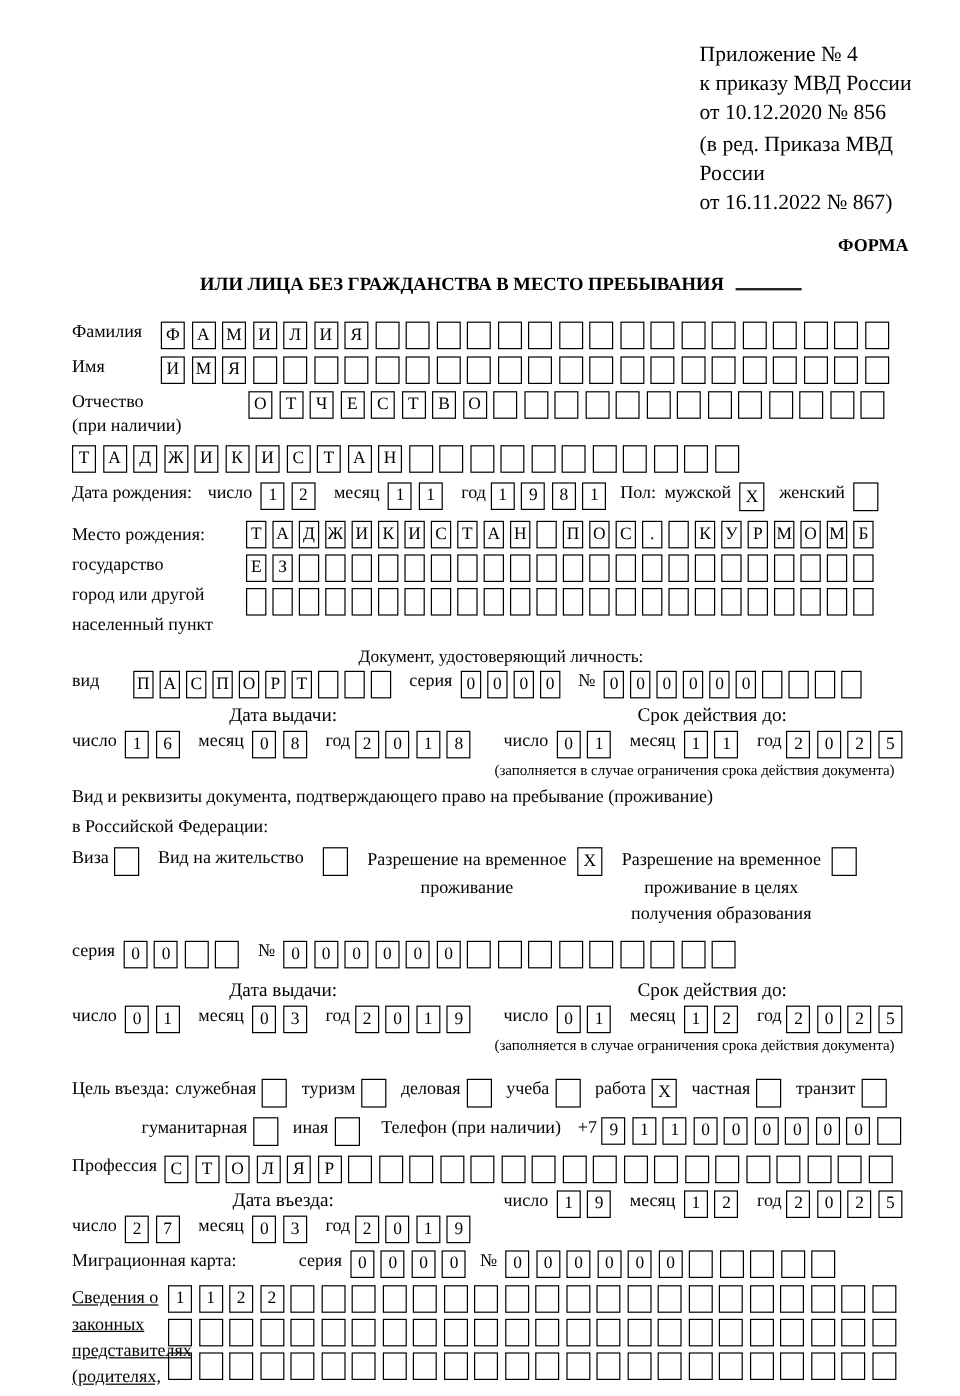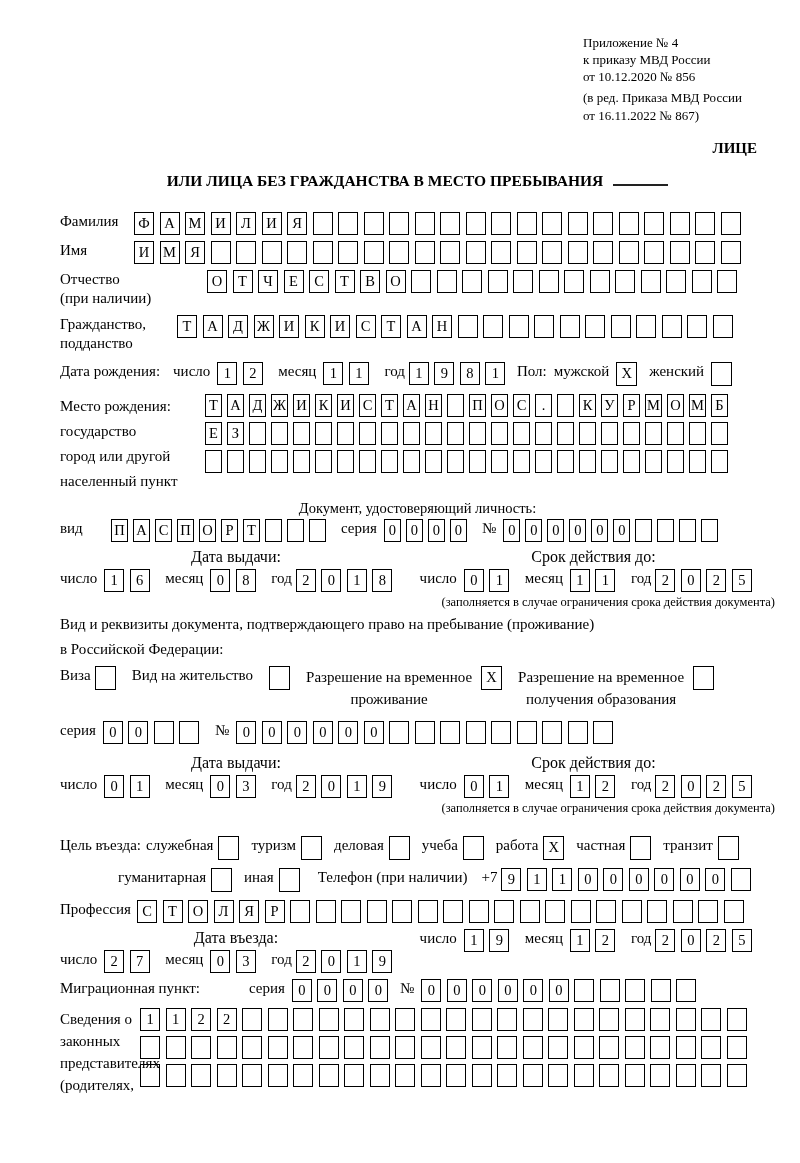--- a/index.html
+++ b/index.html
@@ -4,21 +4,21 @@
 <style>
   html,body { margin:0; padding:0; background:#fff; }
   body {
     width:800px; height:1163px;
     font-family:"Liberation Serif", serif;
     color:#000; overflow:hidden;
   }
   .sheet { box-sizing:border-box; width:800px; height:1163px; padding:34px 25px 10px 60px; }
 
   
-  .head-right { margin-left:auto; width:192px; font-size:13px; line-height:1.32; }
+  .head-right { margin-left:auto; width:192px; font-size:18px; line-height:1.32; }
   .hr-gap { height:4px; }
   .forma { text-align:right; padding-right:18px; font-weight:bold; font-size:15px; margin-top:16px; margin-bottom:12px; }
 
   .title { text-align:center; font-weight:bold; font-size:15.5px; line-height:1.6; margin-bottom:18px; }
   .t-underline { display:inline-block; width:55px; border-bottom:2.5px solid #222; margin-left:10px; height:14px; }
 
   .sec1 { font-weight:bold; font-size:14.5px; letter-spacing:0.3px; margin-bottom:20px; }
 
   .row { display:flex; align-items:flex-start; margin-bottom:6px; }
   .lbl { font-size:15px; line-height:1.3; flex-shrink:0; margin-right:7px; }
@@ -37,49 +37,49 @@
   .w142 { width:138px; } .w47 { width:44px; } .w73 { width:73px; }
   .col { display:flex; flex-direction:column; }
   .rowgap { margin-bottom:5px; }
 
   .center-bold { text-align:center; font-weight:normal; font-size:14.5px; margin:4px 0 2px 0; }
 
   .datepair { display:flex; align-items:flex-start; margin-bottom:6px; }
   .dp-left { width:352px; flex-shrink:0; }
   .dp-right { flex:1; }
   .dp-head { text-align:center; font-size:16px; margin-bottom:3px; }
-  .dp-note { font-size:12.5px; text-align:right; margin-top:3px; }
+  .dp-note { font-size:12.5px; text-align:left; margin-top:3px; }
   .dp-row { display:flex; align-items:flex-start; }
 
   .para { font-size:15px; margin-bottom:8px; }
   .opt-row { display:flex; align-items:flex-start; margin-bottom:10px; }
   .opt { display:flex; align-items:flex-start; margin-right:16px; }
   .opt-lines { text-align:center; font-size:15px; line-height:1.5; }
   .opt .chk { margin-left:9px; }
   .purp .lbl { margin-right:5px; }
   .purp .chk { margin-right:12px; }
   .indent58 { margin-left:58px; }
   .lh25 div { line-height:25px; }
-  .lh22 div { line-height:22px; }
+  .lh22 div { line-height:22px;text-decoration:underline; }
 </style>
 </head>
 <body>
 
 <div class="sheet">
 
   <div class="head-right">
     <div>Приложение № 4</div>
     <div>к приказу МВД России</div>
     <div>от 10.12.2020 № 856</div>
     <div class="hr-gap"></div>
     <div>(в ред. Приказа МВД России</div>
     <div>от 16.11.2022 № 867)</div>
   </div>
 
-  <div class="forma">ЛИЦЕ</div>
+  <div class="forma">ФОРМА</div>
 
   <div class="title">
     <div><span>ИЛИ ЛИЦА БЕЗ ГРАЖДАНСТВА В МЕСТО ПРЕБЫВАНИЯ</span><span class="t-underline"></span></div>
   </div>
 
 
   <div class="row">
     <div class="lbl w67">Фамилия</div>
     <div class="cells">
         <span class="cell">Ф</span>
@@ -163,24 +163,20 @@
         <span class="cell">&nbsp;</span>
         <span class="cell">&nbsp;</span>
         <span class="cell">&nbsp;</span>
         <span class="cell">&nbsp;</span>
         <span class="cell">&nbsp;</span>
         <span class="cell">&nbsp;</span>
       </div>
   </div>
 
   <div class="row">
-    <div class="lbl w117">
-      <div>Гражданство,</div>
-      <div>подданство</div>
-    </div>
     <div class="cells">
         <span class="cell">Т</span>
         <span class="cell">А</span>
         <span class="cell">Д</span>
         <span class="cell">Ж</span>
         <span class="cell">И</span>
         <span class="cell">К</span>
         <span class="cell">И</span>
         <span class="cell">С</span>
         <span class="cell">Т</span>
@@ -416,20 +412,21 @@
     <div class="opt">
       <div class="opt-lines">
         <div>Разрешение на временное</div>
         <div>проживание</div>
       </div>
       <span class="cell chk">X</span>
     </div>
     <div class="opt" style="margin-right:0;">
       <div class="opt-lines">
         <div>Разрешение на временное</div>
+        <div>проживание в целях</div>
         <div>получения образования</div>
       </div>
       <span class="cell chk"></span>
     </div>
   </div>
 
   <div class="row" style="margin-bottom:10px;">
     <span class="lbl">серия</span>
     <div class="cells">
         <span class="cell">0</span>
@@ -614,21 +611,21 @@
             <span class="cell">2</span>
             <span class="cell">0</span>
             <span class="cell">2</span>
             <span class="cell">5</span>
           </div>
       </div>
     </div>
   </div>
 
   <div class="row" style="margin-top:4px;">
-    <span class="lbl" style="width:182px;">Миграционная пункт:</span>
+    <span class="lbl" style="width:182px;">Миграционная карта:</span>
     <span class="lbl">серия</span>
     <div class="cells" style="margin-right:6px;">
         <span class="cell">0</span>
         <span class="cell">0</span>
         <span class="cell">0</span>
         <span class="cell">0</span>
       </div>
     <span class="lbl">№</span>
     <div class="cells">
         <span class="cell">0</span>

